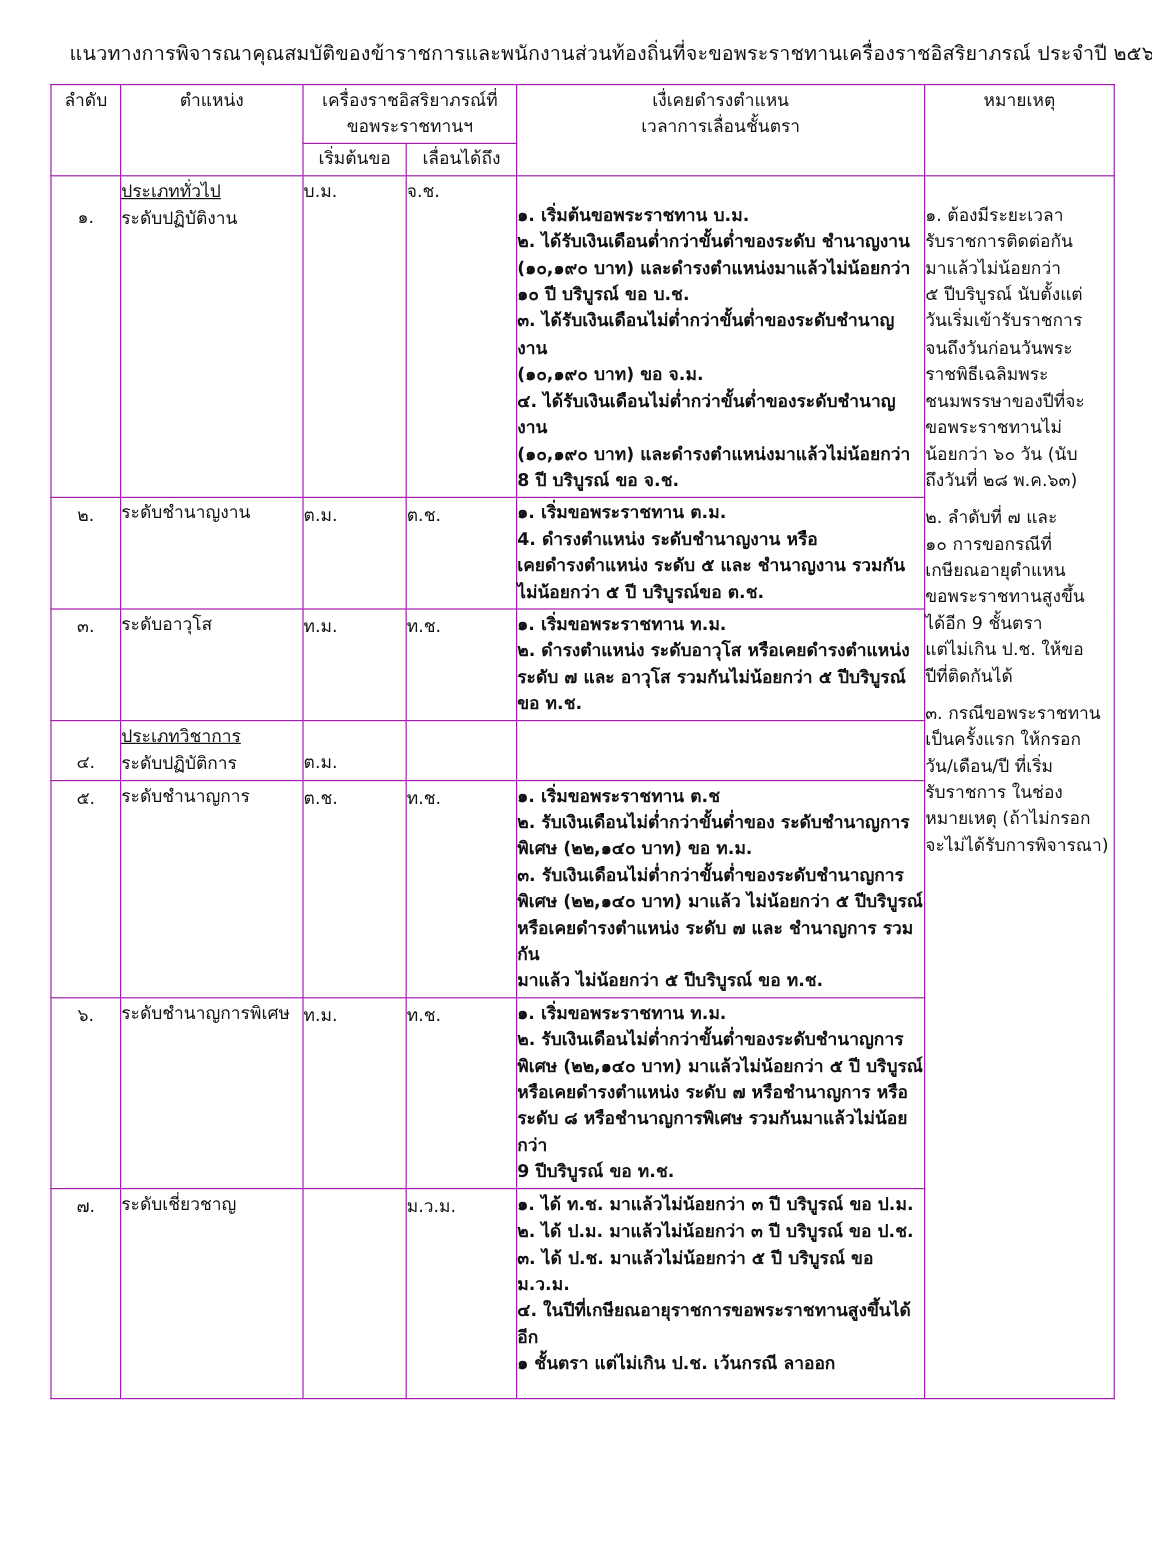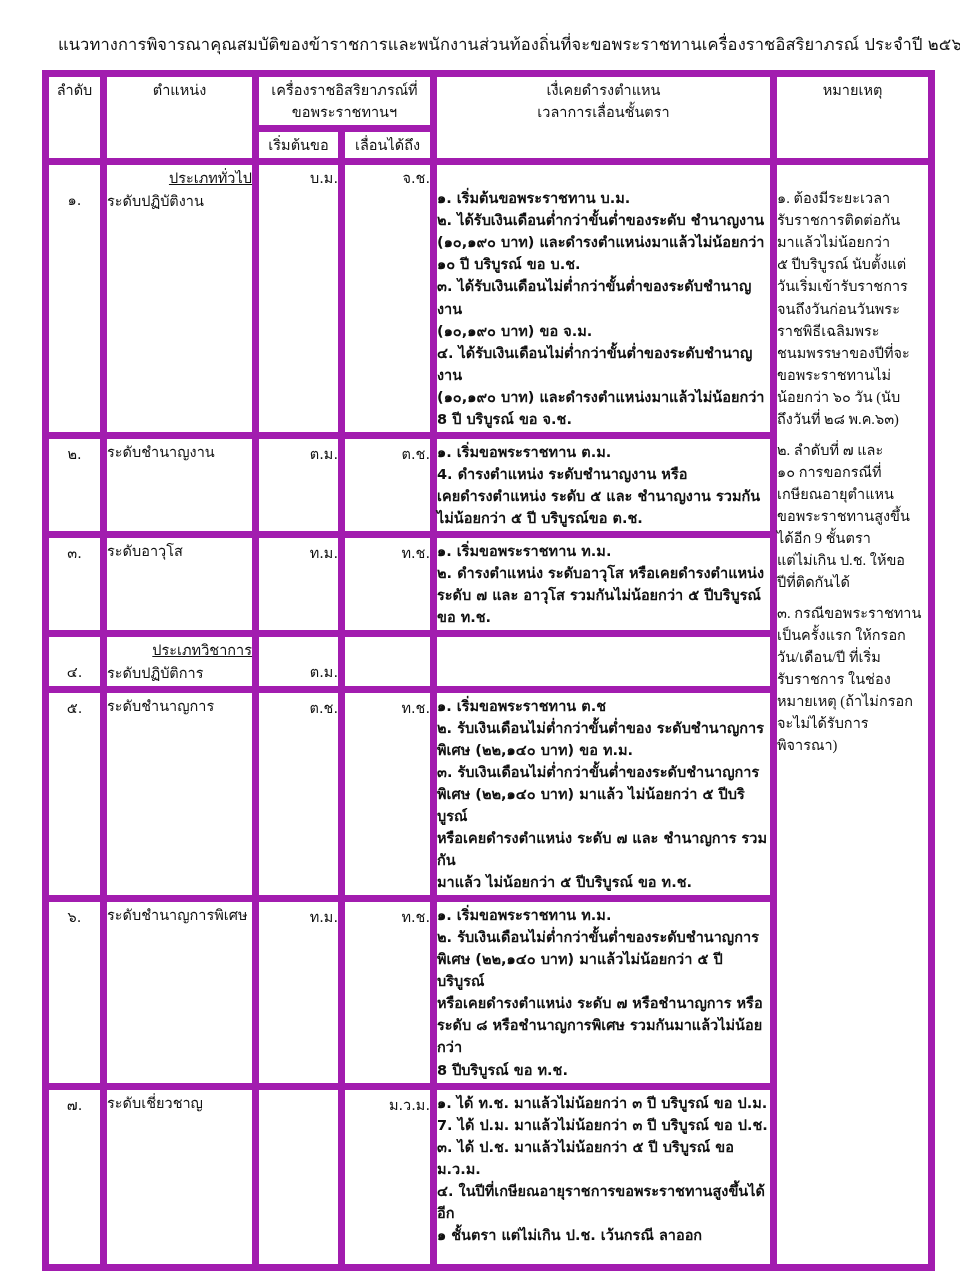--- a/index.html
+++ b/index.html
@@ -37,21 +37,21 @@
     white-space: nowrap;
   }
   table.main {
     margin-top: 14px;
     border-collapse: collapse;
     width: 886px;
     margin-left: 2px;
     table-layout: fixed;
   }
   table.main th, table.main td {
-    border: 7px solid #a21caf;
+    border: 1px solid #a21caf;
     vertical-align: top;
     padding: 2px 0;
     font-size: 14.5px;
     line-height: 1.52;
   }
   thead th {
     text-align: center;
     vertical-align: middle;
     font-weight: normal;
     padding: 6px 3px;
@@ -60,30 +60,29 @@
   .col-no    { width: 58px; }
   .col-pos   { width: 152px; }
   .col-start { width: 86px; }
   .col-upto  { width: 92px; }
   .col-cond  { width: 340px; }
   .col-note  { width: 158px; }
 
   td.c-no { text-align: center; vertical-align: top; padding-top: 26px; }
   td.c-no.top { padding-top: 4px; }
   td.c-pos { padding-left: 8px; }
-  td.c-val { text-align: right; padding-top: 26px; }
+  td.c-val { text-align: left; padding-top: 26px; }
   td.c-val.flat { padding-top: 4px; }
   td.c-cond { padding-left: 10px; padding-right: 6px; font-weight: bold; }
-  td.c-note { padding-left: 10px; padding-right: 6px; vertical-align: top; font-family: Liberation Serif, serif; }
+  td.c-note { padding-left: 10px; padding-right: 6px; vertical-align: top; }
 
   .grouphead {
     text-decoration: underline;
     display: block;
     margin-bottom: 1px;
-    text-align: right;
   }
   .line { display: block; }
   .note-block { display: block; margin-bottom: 9px; }
   .hdr-sub { font-size: 14.5px; }
 </style>
 </head>
 <body>
 
 <div class="page">
 
@@ -279,40 +278,40 @@
         </td>
         <td class="c-val flat">
           <span class="line">ท.ช.</span>
         </td>
         <td class="c-cond">
           <span class="line">๑. เริ่มขอพระราชทาน ท.ม.</span>
           <span class="line">๒. รับเงินเดือนไม่ต่ำกว่าขั้นต่ำของระดับชำนาญการ</span>
           <span class="line">พิเศษ (๒๒,๑๔๐ บาท) มาแล้วไม่น้อยกว่า ๕ ปี บริบูรณ์</span>
           <span class="line">หรือเคยดำรงตำแหน่ง ระดับ ๗ หรือชำนาญการ หรือ</span>
           <span class="line">ระดับ ๘ หรือชำนาญการพิเศษ รวมกันมาแล้วไม่น้อยกว่า</span>
-          <span class="line">8 ปีบริบูรณ์ ขอ ท.ช.</span>
+          <span class="line">9 ปีบริบูรณ์ ขอ ท.ช.</span>
         </td>
       </tr>
 
       <tr>
         <td class="c-no top">
           <span class="line">๗.</span>
         </td>
         <td class="c-pos">
           <span class="line">ระดับเชี่ยวชาญ</span>
         </td>
         <td class="c-val flat">
           <span class="line"></span>
         </td>
         <td class="c-val flat">
           <span class="line">ม.ว.ม.</span>
         </td>
         <td class="c-cond" style="height:170px">
           <span class="line">๑. ได้ ท.ช. มาแล้วไม่น้อยกว่า ๓ ปี บริบูรณ์ ขอ ป.ม.</span>
-          <span class="line">7. ได้ ป.ม. มาแล้วไม่น้อยกว่า ๓ ปี บริบูรณ์ ขอ ป.ช.</span>
+          <span class="line">๒. ได้ ป.ม. มาแล้วไม่น้อยกว่า ๓ ปี บริบูรณ์ ขอ ป.ช.</span>
           <span class="line">๓. ได้ ป.ช. มาแล้วไม่น้อยกว่า ๕ ปี บริบูรณ์ ขอ ม.ว.ม.</span>
           <span class="line">๔. ในปีที่เกษียณอายุราชการขอพระราชทานสูงขึ้นได้อีก</span>
           <span class="line">๑ ชั้นตรา แต่ไม่เกิน ป.ช. เว้นกรณี ลาออก</span>
         </td>
       </tr>
 
     </tbody>
   </table>
 </div>
 

